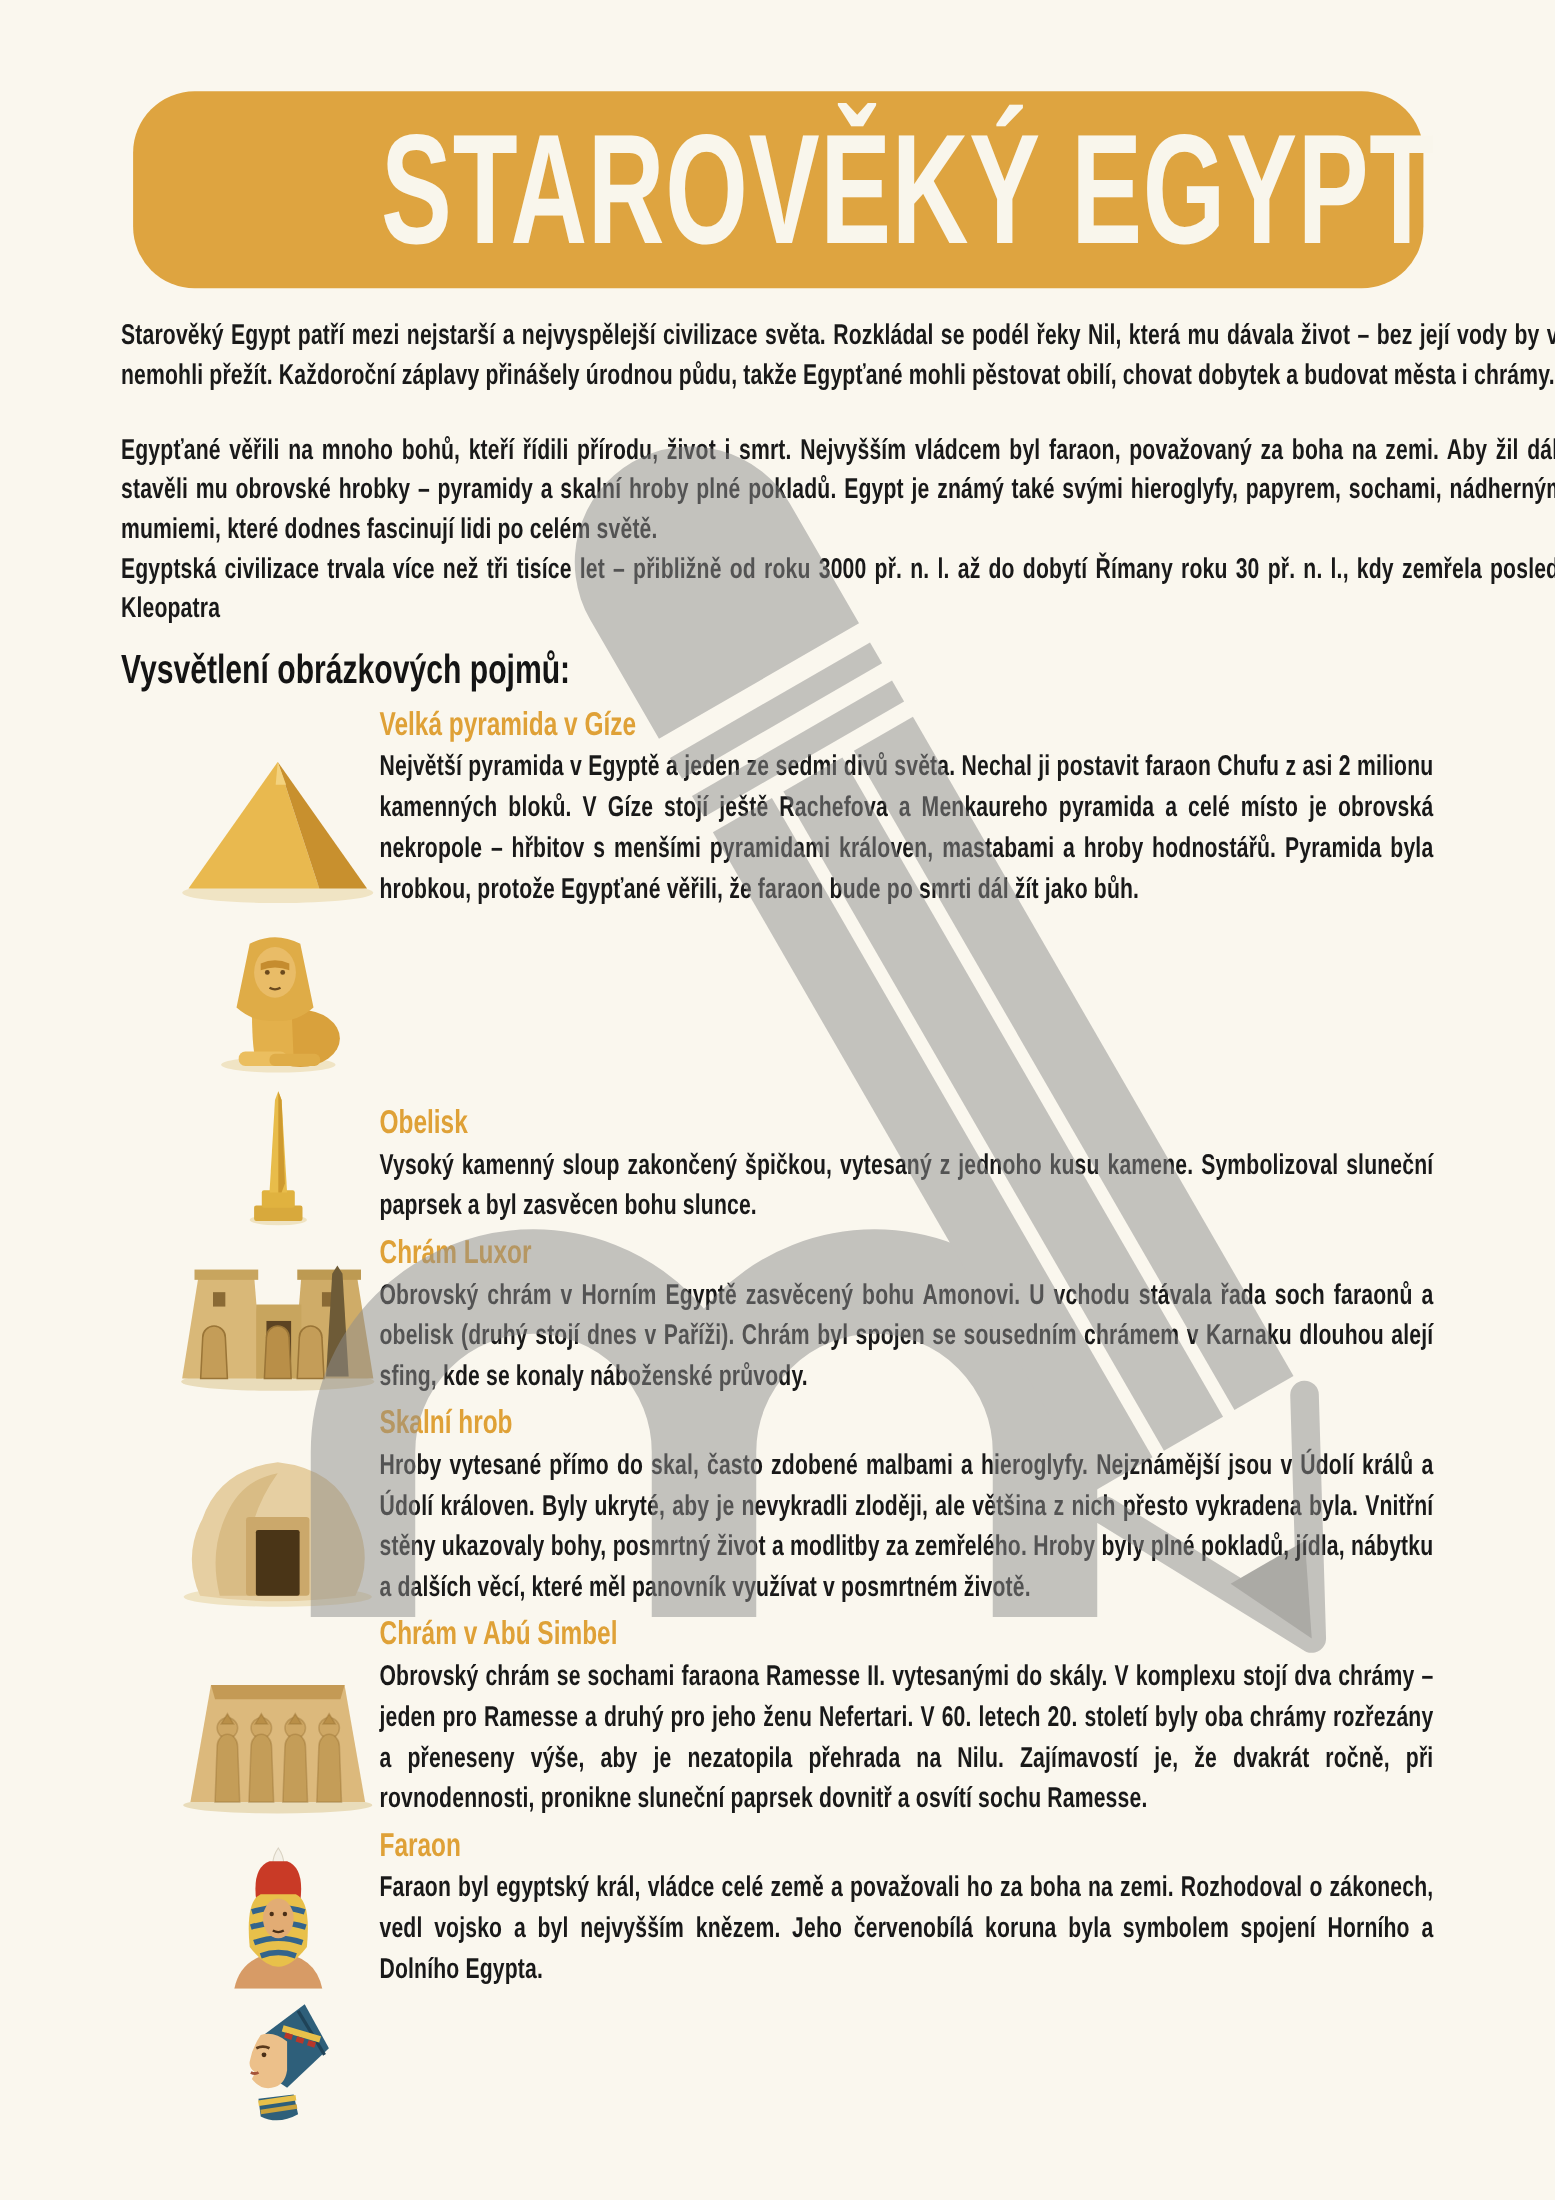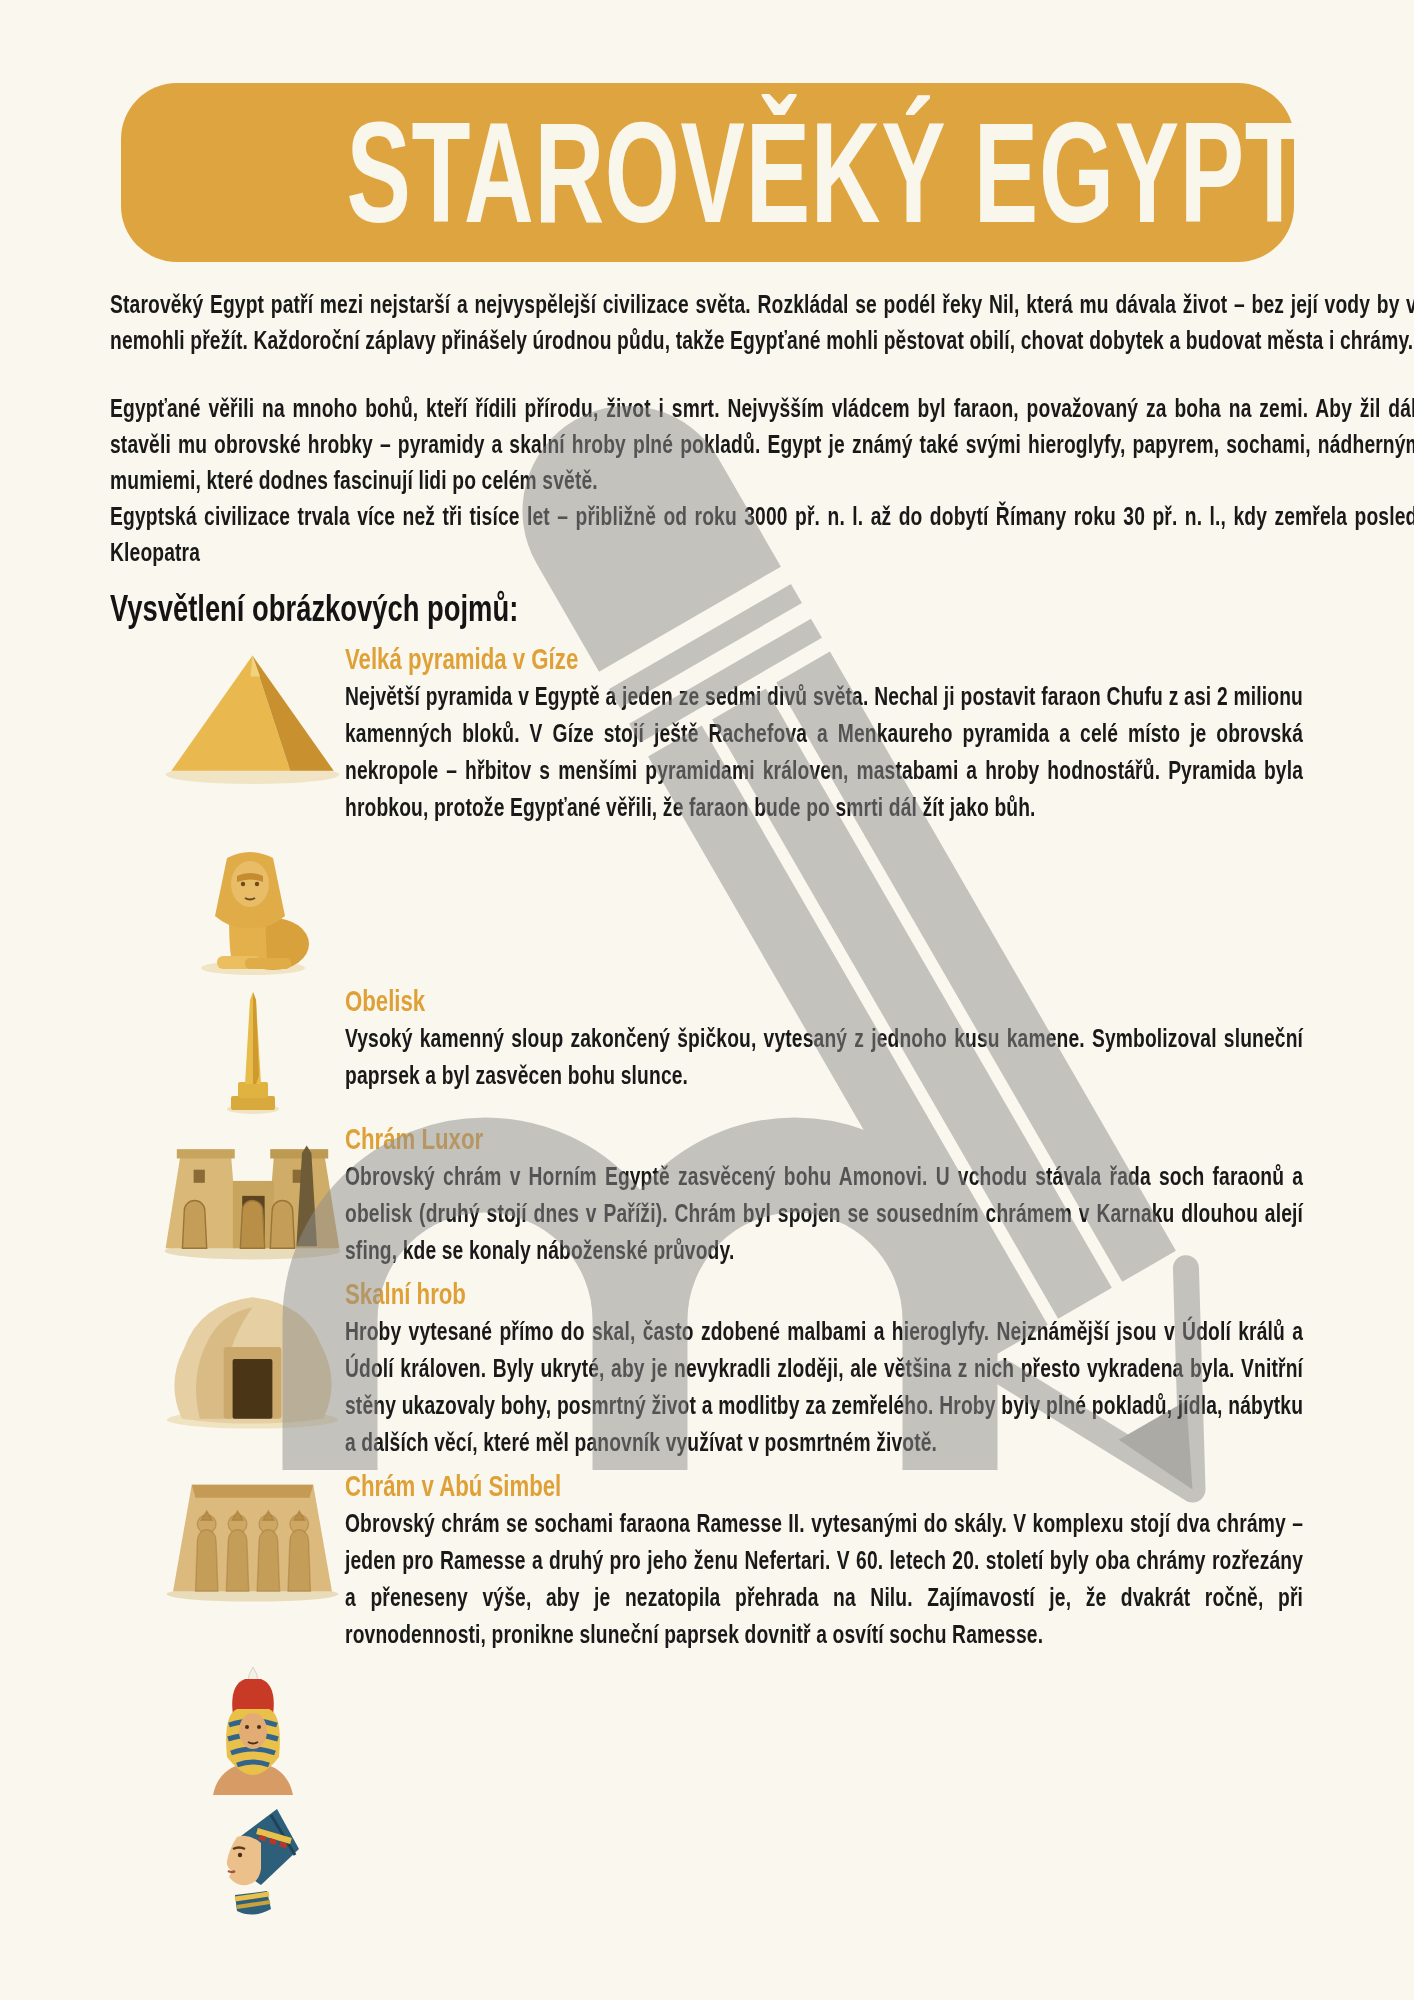--- a/index.html
+++ b/index.html
@@ -37,21 +37,21 @@
   .intro p.gap{margin-top:32px;}
 
   
   .section-heading{
     margin:18px 110px 0;
     font-size:37px;font-weight:bold;color:#141414;line-height:42px;
   }
 
   
   .terms{margin-top:14px;}
-  .term{display:flex;align-items:flex-start;margin-bottom:10px;}
+  .term{display:flex;align-items:flex-end;margin-bottom:10px;}
   .term-figure{
     margin-left:160px;width:185px;flex:none;
     display:flex;align-items:center;justify-content:center;
   }
   .term-body{flex:1;padding-right:110px;min-width:0;}
   .term-title{
     margin:0 0 4px;font-size:30px;font-weight:bold;line-height:30px;
     color:#DFA137;
   }
   .term-desc{
@@ -224,20 +224,24 @@
             <path d="M25 76 Q50 68 75 76"></path>
             <path d="M28 90 Q50 82 72 90"></path>
             <path d="M34 102 Q50 96 66 102"></path>
           </g>
           <ellipse cx="50" cy="68" rx="14" ry="18" fill="#E2AC74"></ellipse>
           <circle cx="44" cy="64" r="2" fill="#4A2F17"></circle>
           <circle cx="56" cy="64" r="2" fill="#4A2F17"></circle>
           <path d="M45 79 Q50 82 55 79" stroke="#4A2F17" stroke-width="2" fill="none"></path>
         </svg>
       </div>
+      <div class="term-body">
+        <h3 class="term-title cond">Faraon</h3>
+        <p class="term-desc cond">Faraon byl egyptský král, vládce celé země a považovali ho za boha na zemi. Rozhodoval o zákonech, vedl vojsko a byl nejvyšším knězem. Jeho červenobílá koruna byla symbolem spojení Horního a Dolního Egypta.</p>
+      </div>
     </div>
 
     <div class="term">
       <div class="term-figure">
         <svg width="104" height="112" viewBox="0 0 104 112" aria-hidden="true">
           <path d="M34 90 L66 86 L70 104 Q52 114 36 106 Z" fill="#2E5F7A"></path>
           <path d="M34 94 L68 89" stroke="#E8C04A" stroke-width="5"></path>
           <path d="M36 102 L69 97" stroke="#C9A23C" stroke-width="4"></path>
           <path d="M36 34 L76 4 L98 44 L60 80 Q46 72 40 56 Z" fill="#2E5F7A"></path>
           <path d="M70 10 L94 50" stroke="#1F4358" stroke-width="3"></path>

